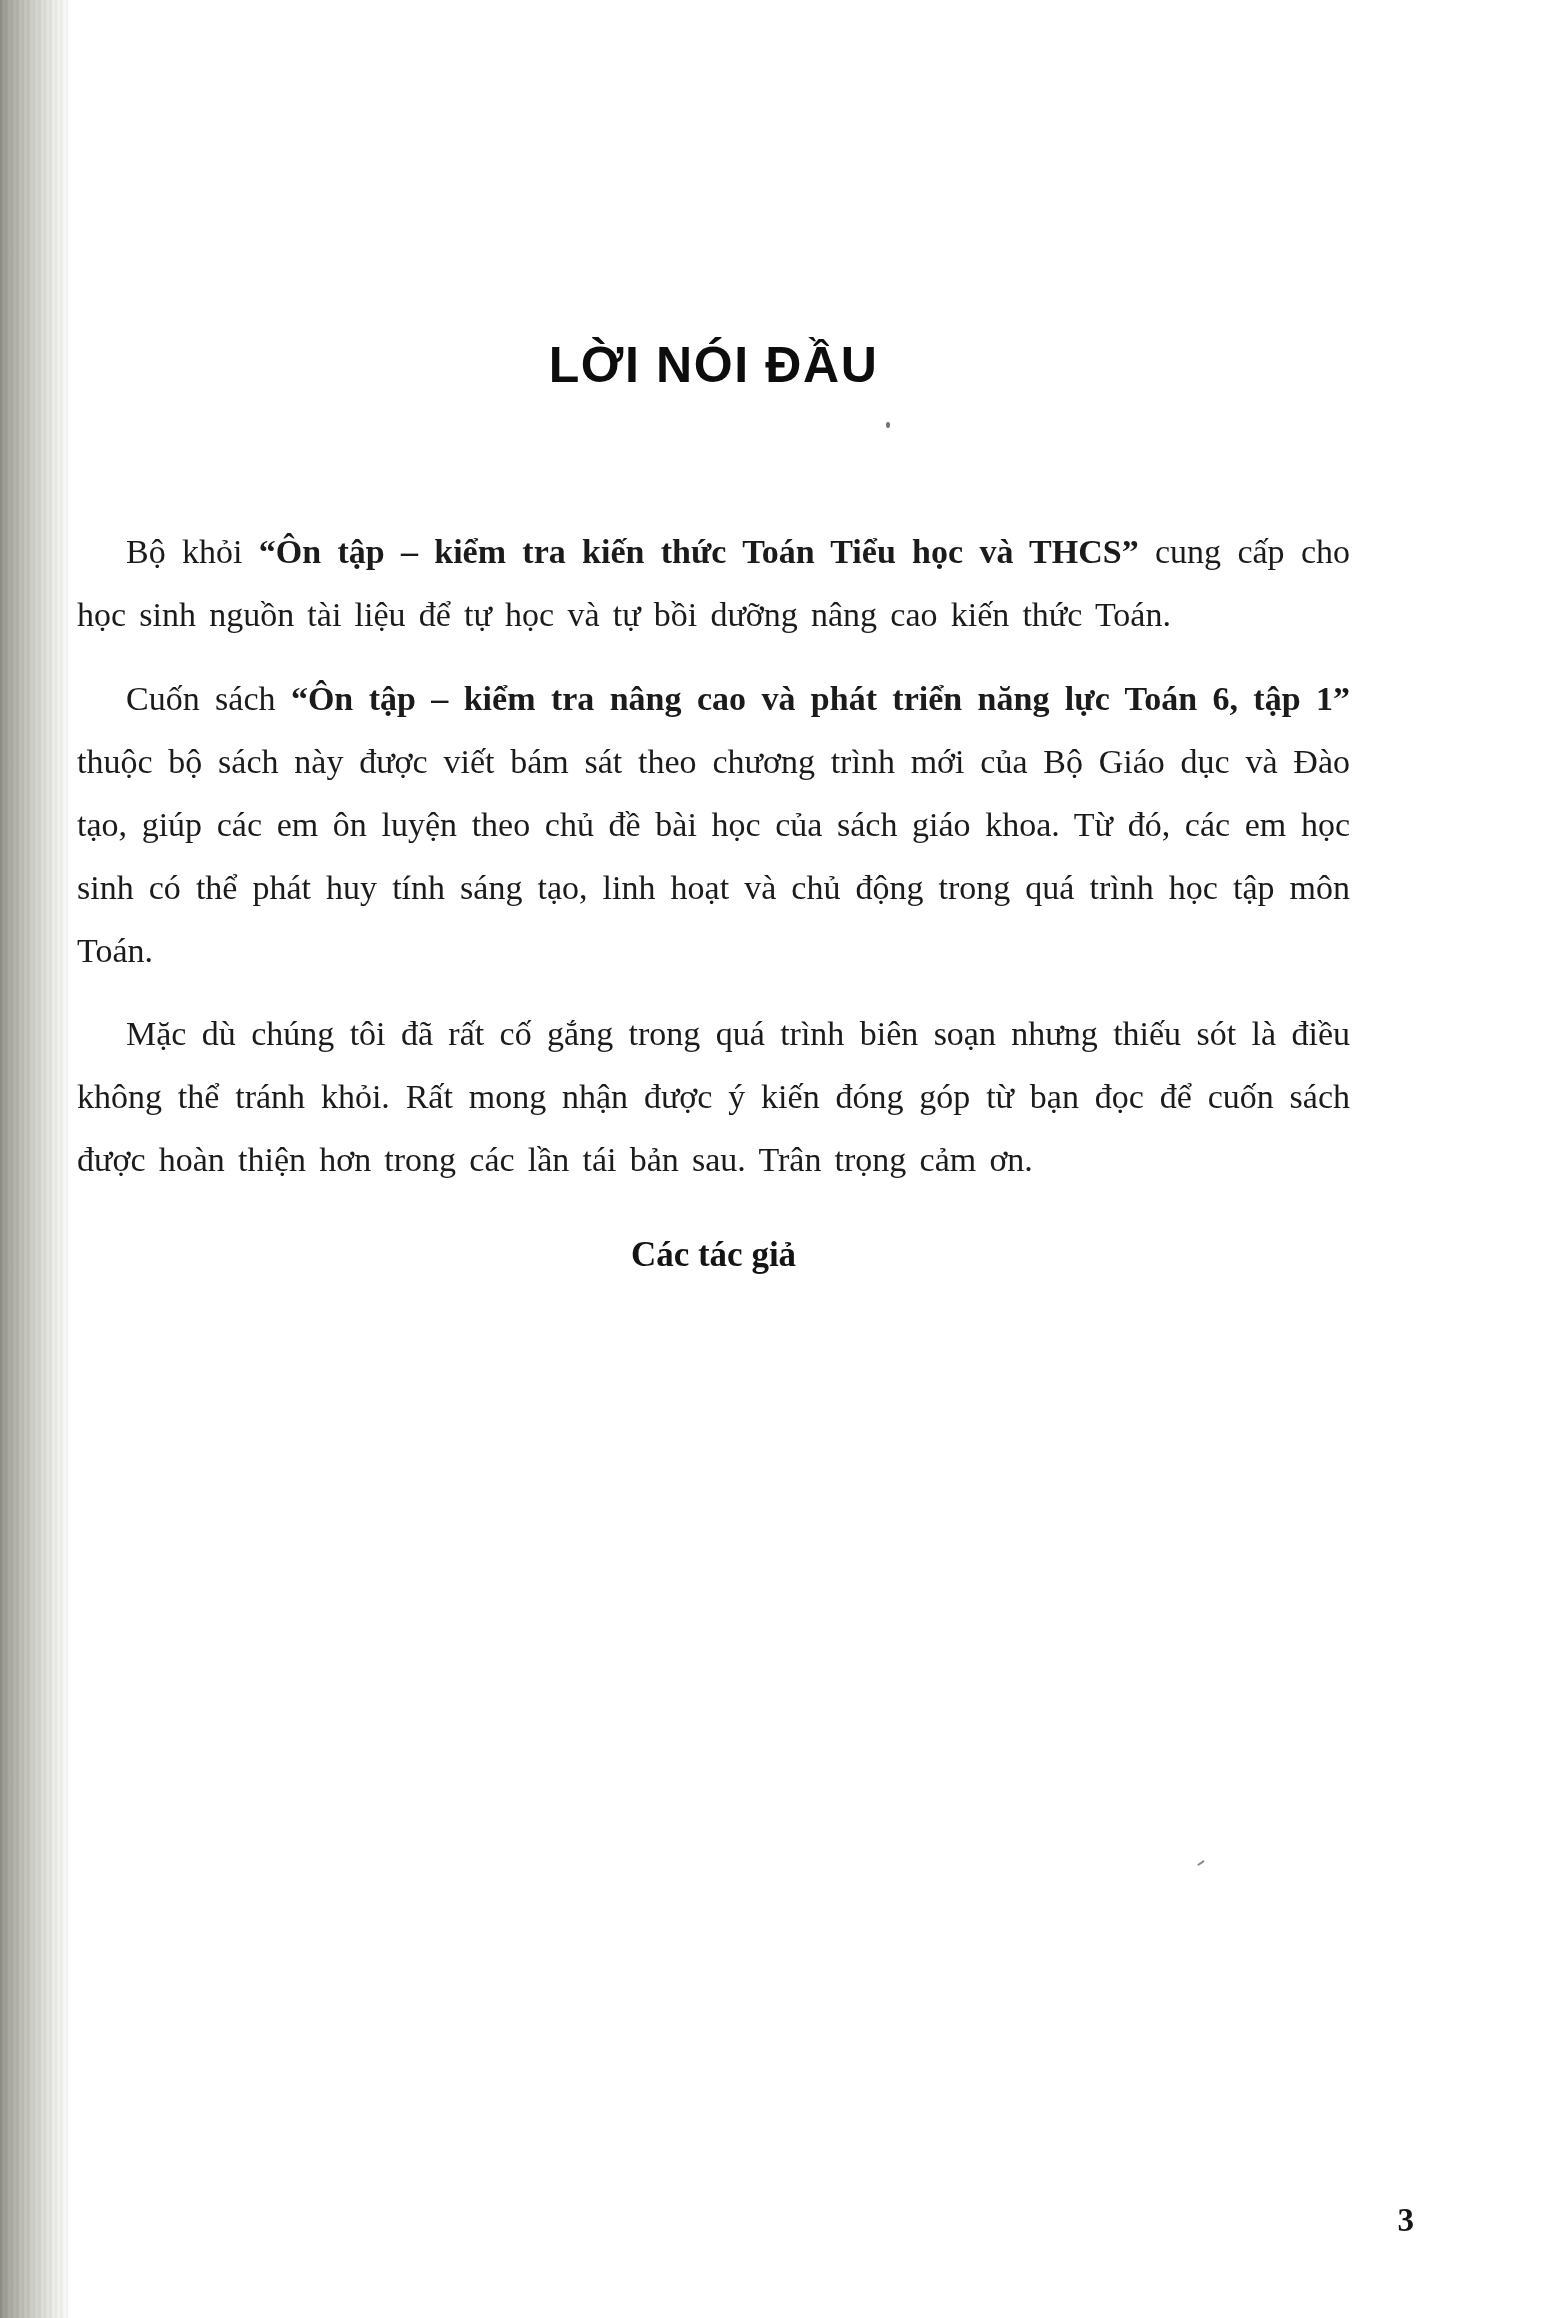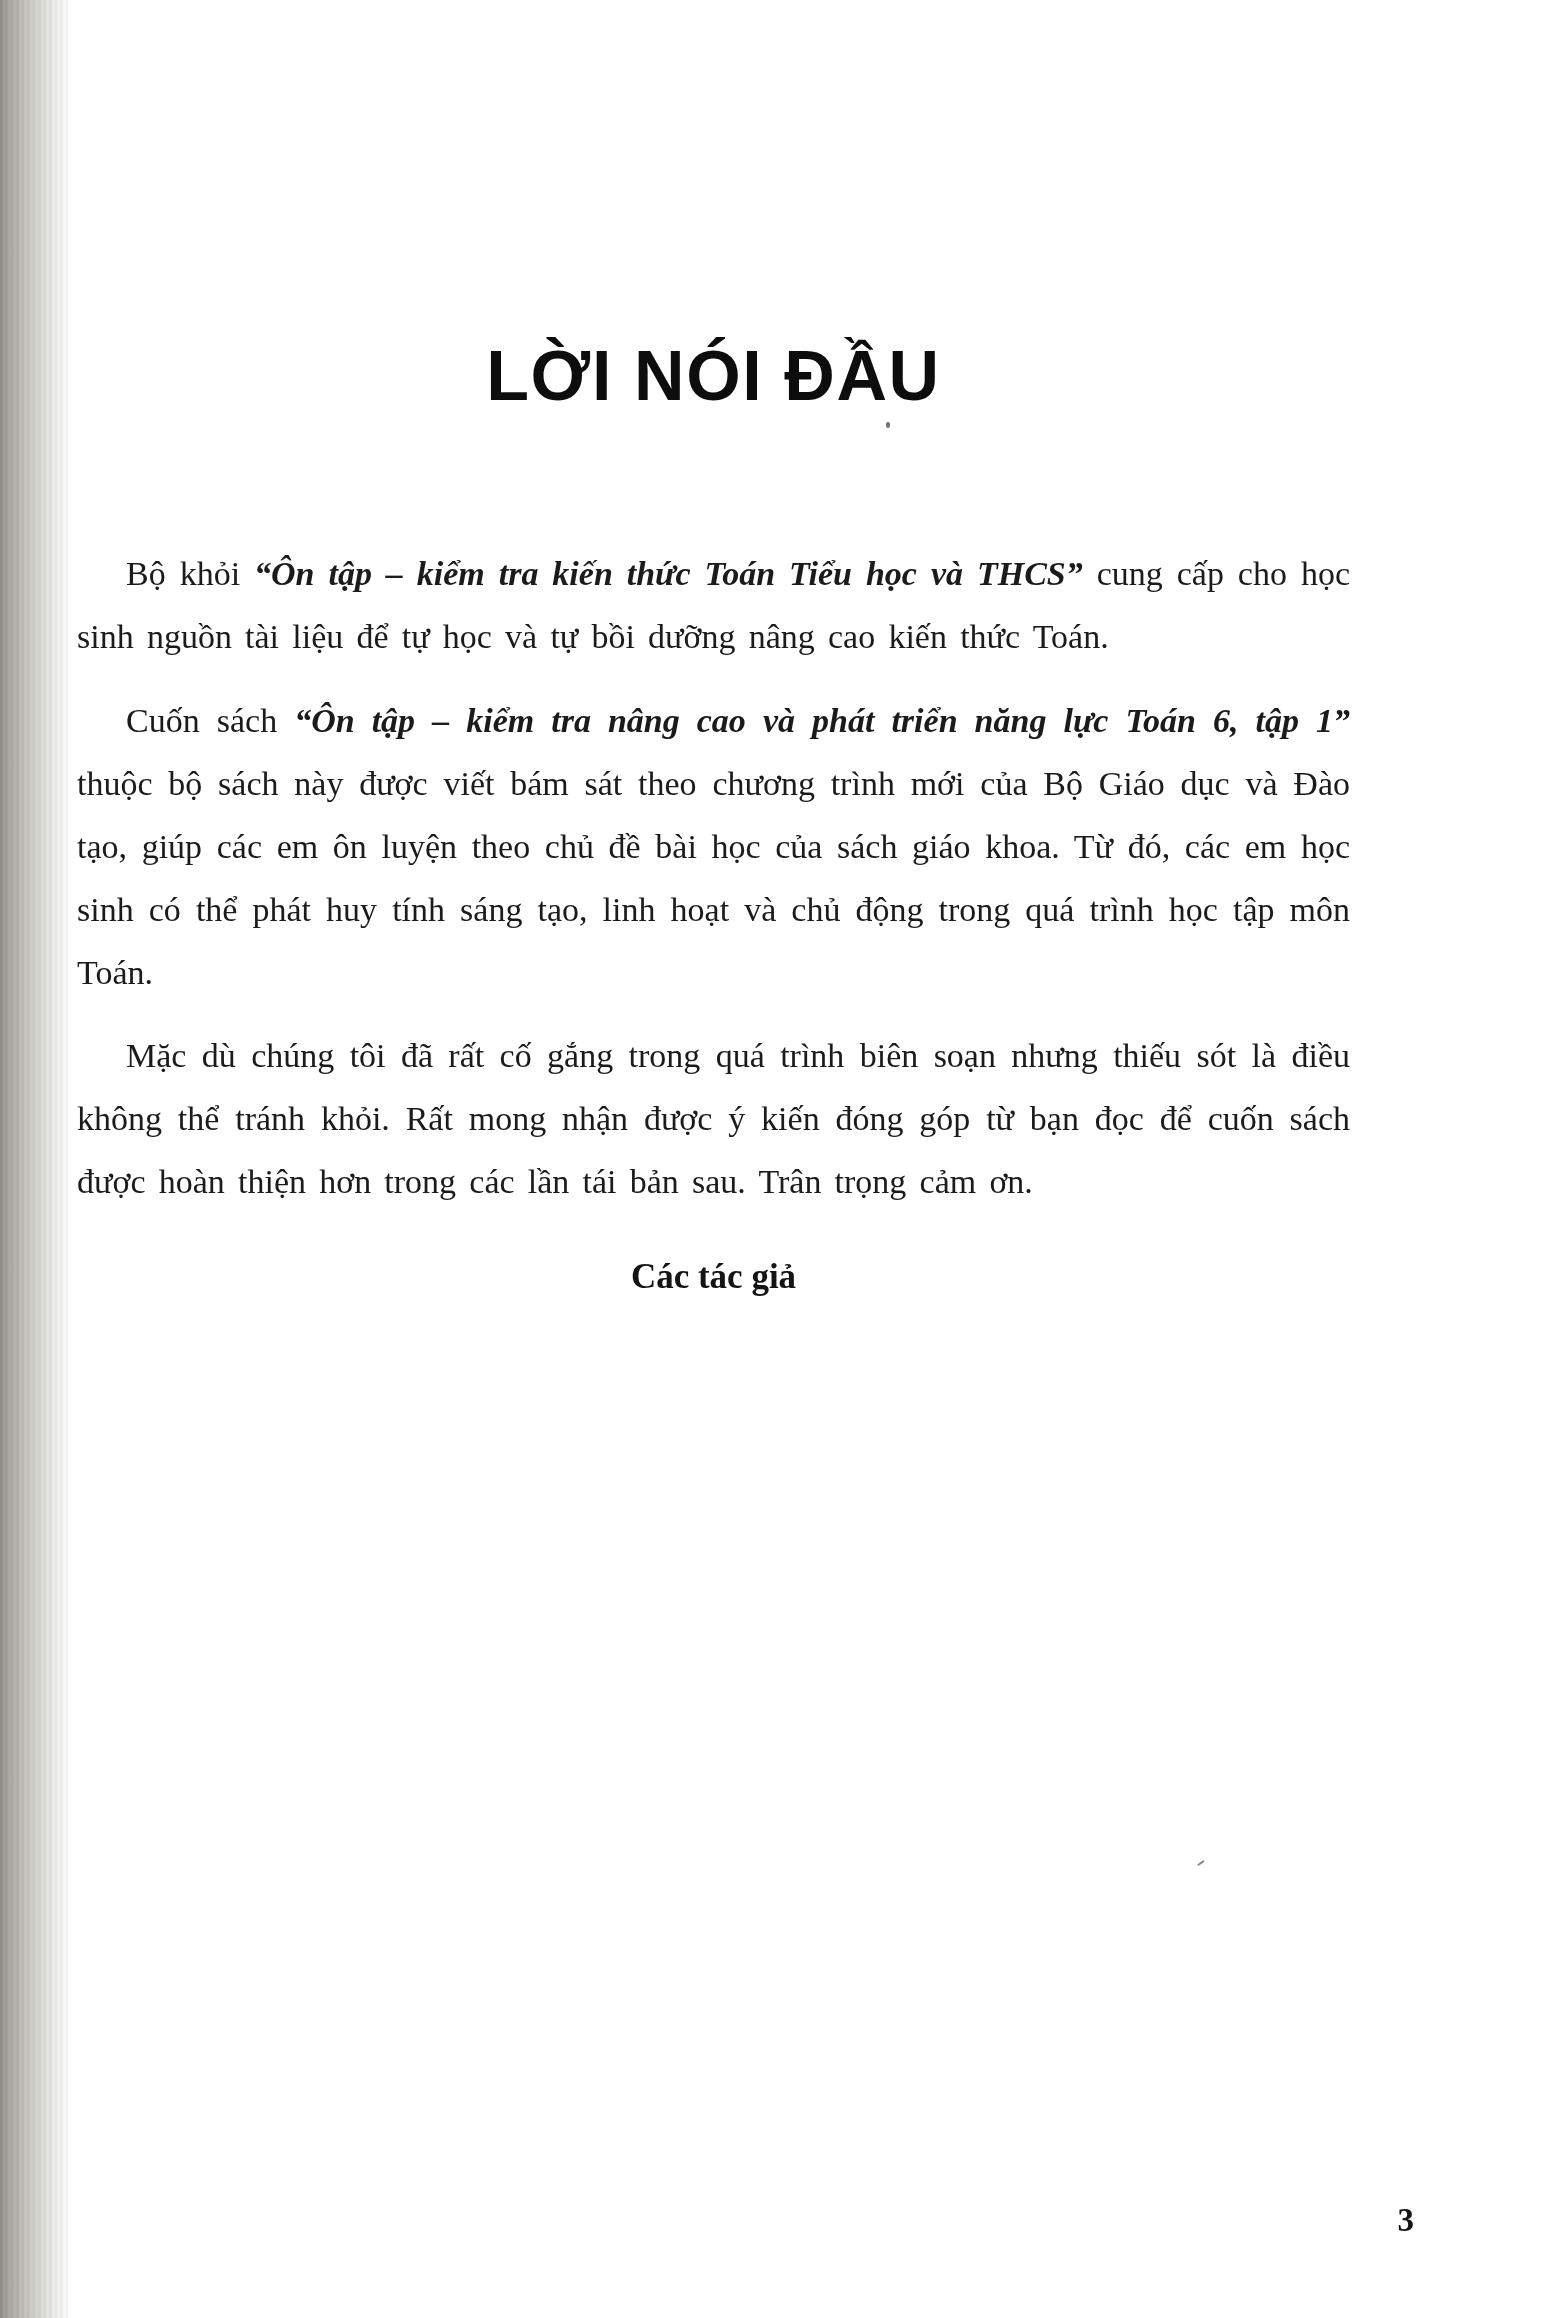--- a/index.html
+++ b/index.html
@@ -49,40 +49,39 @@
     left: 77px;
     top: 0;
     width: 1273px;
   }
 
   h1.title {
     margin: 336px 0 0 0;
     text-align: center;
     font-family: "Liberation Sans", sans-serif;
     font-weight: 800;
-    font-size: 70px;
+    font-size: 50px;
     letter-spacing: 1.6px;
     color: #0d0d0d;
   }
 
   .para {
     margin: 20.5px 0 0 0;
     text-align: justify;
     text-indent: 49px;
     font-size: 34px;
     line-height: 63px;
     word-spacing: 4.7px;
     color: #1b1b1b;
   }
   .para.first {
     margin-top: 126px;
   }
   .emph {
     font-weight: bold;
-    font-style: italic;
     margin-top: 16px;
   }
 
   .signature {
     margin: 32px 0 0 0;
     text-align: center;
     font-weight: bold;
     font-size: 35px;
     line-height: 63px;
     color: #141414;

